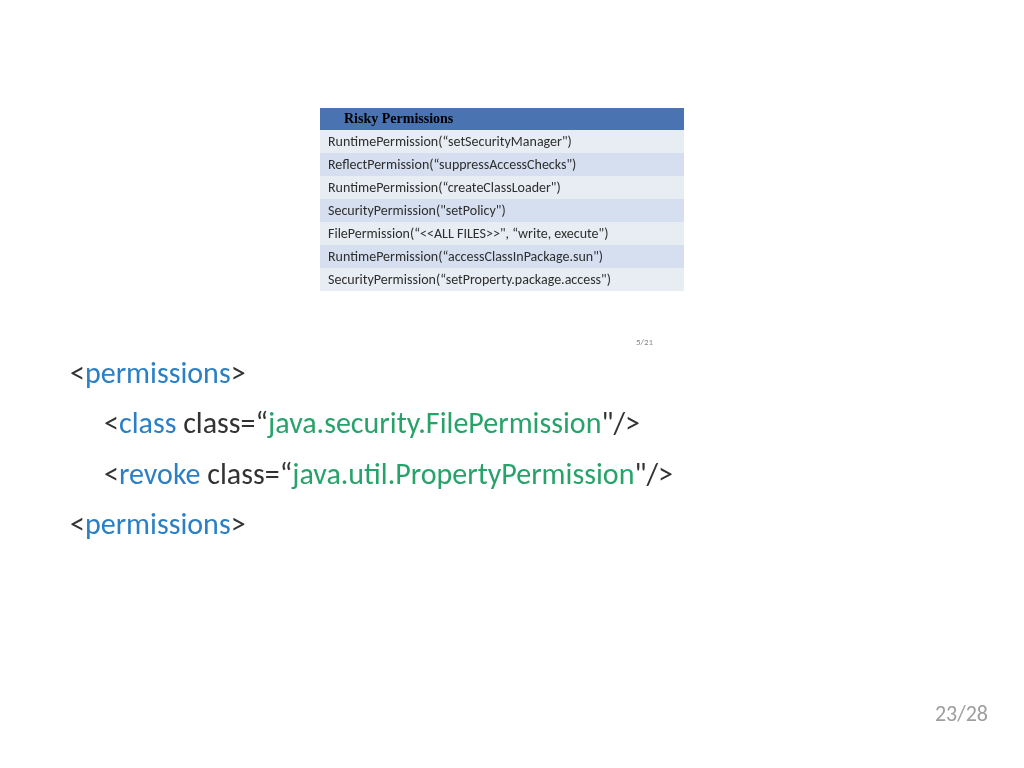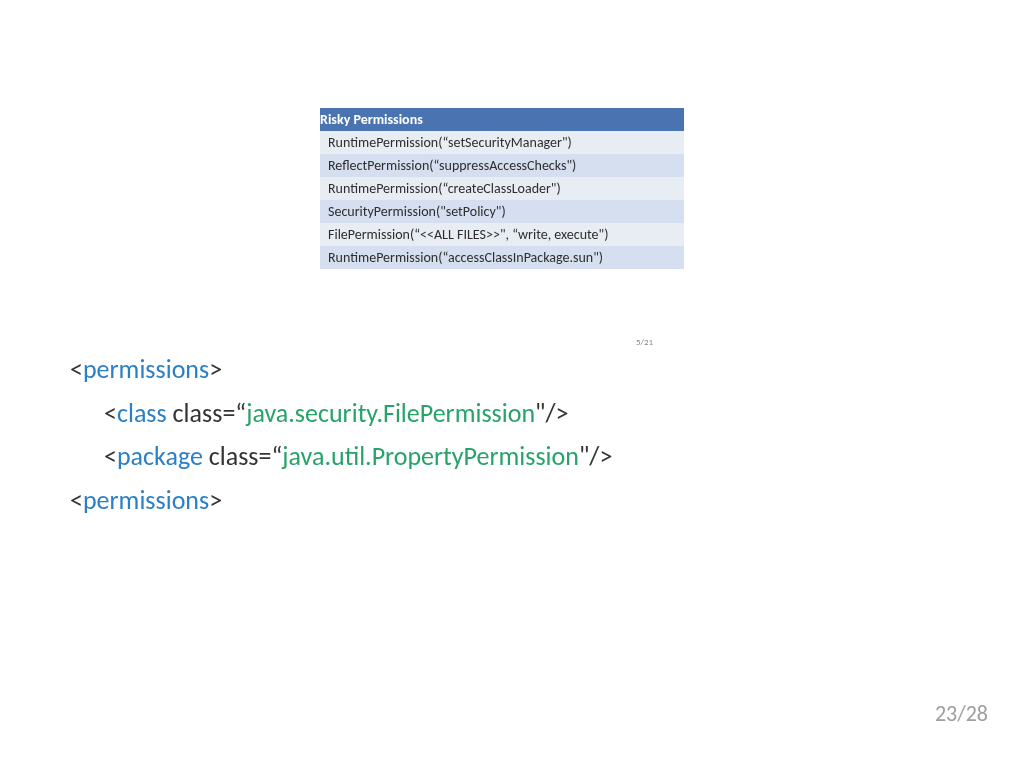--- a/index.html
+++ b/index.html
@@ -9,39 +9,40 @@
     .risk-table {
       position: absolute;
       left: 320px; top: 108px;
       width: 364px;
       border-collapse: collapse;
       font-size: 14px;
       color: #2e2e2e;
     }
     .risk-table th {
       background: #4a74b1;
-      color: #ffffff;
+      color: #000000;
       text-align: left;
       font-weight: 700;
-      padding: 3px 0;
+      padding: 3px 24px;
       font-size: 14px;
+      font-family: Liberation Serif, serif;
     }
     .risk-table td { padding: 3px 8px; }
     .risk-table tr.odd td  { background: #e8edf4; }
     .risk-table tr.even td { background: #d5dff0; }
     .mini-page {
       position: absolute;
       left: 636px; top: 336px;
       font-size: 9px; color: #8a8a8a;
     }
     
     .code {
       position: absolute;
       left: 70px; top: 348px;
-      font-size: 26px;
+      font-size: 30px;
       line-height: 1.68;
       font-family: Calibri, "Segoe UI", Arial, sans-serif;
       color: #333;
       white-space: nowrap;
     }
     .code .row { display: block; }
     .code .ind { padding-left: 34px; }
     .p    { color: #333; }    
     .tag  { color: #2a7fc5; } 
     .attr { color: #333; margin-top: 30px; }    
@@ -83,34 +84,37 @@
         </tr>
       <tr class="even">
           <td>SecurityPermission("setPolicy")</td>
         </tr>
       <tr class="odd">
           <td>FilePermission(“&lt;&lt;ALL FILES&gt;&gt;", “write, execute")</td>
         </tr>
       <tr class="even">
           <td>RuntimePermission(“accessClassInPackage.sun")</td>
         </tr>
+      <tr class="odd">
+          <td>SecurityPermission(“setProperty.package.access")</td>
+        </tr>
     </tbody>
   </table>
 
   <div class="mini-page">5/21</div>
 
   <div class="code">
     <span class="row">
       <span class="p">&lt;</span><span class="tag">permissions</span><span class="p">&gt;</span>
     </span>
     <span class="row ind">
       <span class="p">&lt;</span><span class="tag">class</span><span class="attr"> </span><span class="attr">class</span><span class="p">=“</span><span class="val">java.security.FilePermission</span><span class="p">"/&gt;</span>
     </span>
     <span class="row ind">
-      <span class="p">&lt;</span><span class="tag">package</span><span class="attr"> </span><span class="attr">class</span><span class="p">=“</span><span class="val">java.util.PropertyPermission</span><span class="p">"/&gt;</span>
+      <span class="p">&lt;</span><span class="tag">revoke</span><span class="attr"> </span><span class="attr">class</span><span class="p">=“</span><span class="val">java.util.PropertyPermission</span><span class="p">"/&gt;</span>
     </span>
     <span class="row">
       <span class="p">&lt;</span><span class="tag">permissions</span><span class="p">&gt;</span>
     </span>
   </div>
 
   <div class="page-num">23/28</div>
 
 </div>
 

